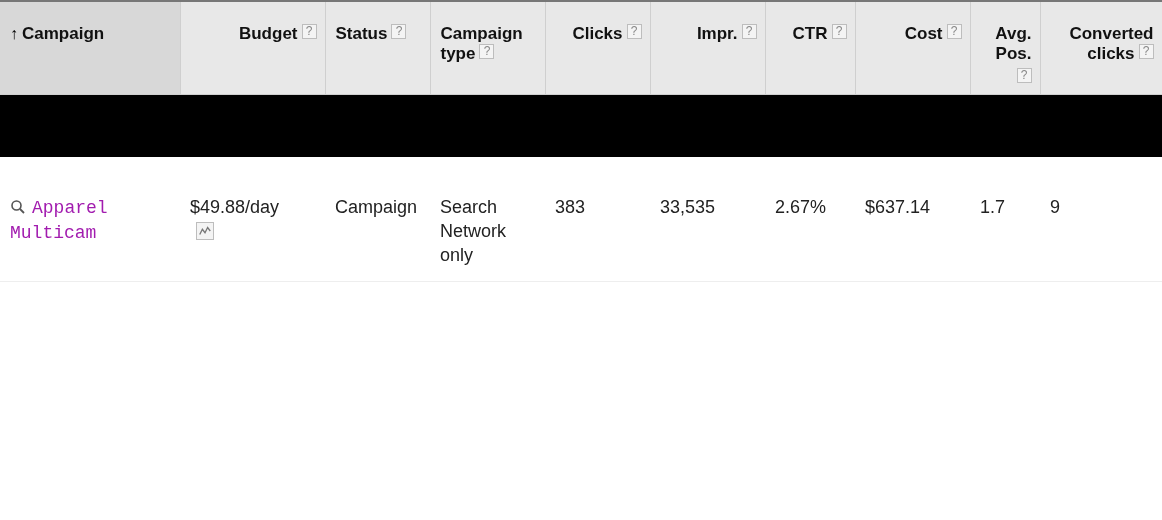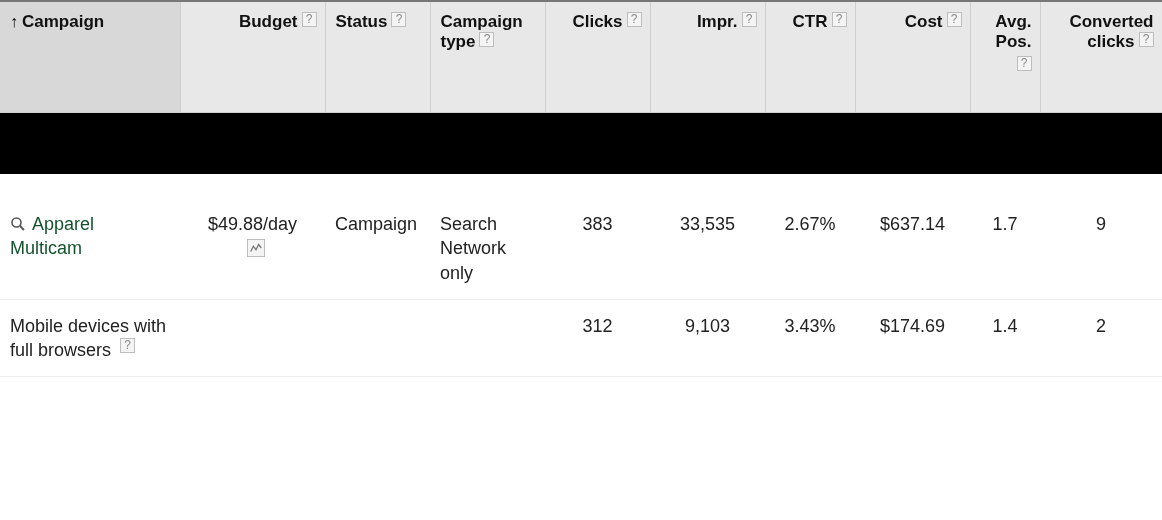--- a/index.html
+++ b/index.html
@@ -17,27 +17,27 @@
     }
     table {
       border-collapse: collapse;
       width: 100%;
       table-layout: fixed;
     }
     thead th {
       background: #e8e8e8;
       border-right: 1px solid #cfcfcf;
       border-bottom: 1px solid #cfcfcf;
-      padding: 10px 8px 10px 10px;
+      padding: 22px 8px 10px 10px;
       font-weight: bold;
       font-size: 17px;
       text-align: right;
       vertical-align: top;
       color: #111;
-      height: 110px;
+      height: 86px;
     }
     thead th.first {
       text-align: left;
       background: #d8d8d8;
     }
     thead th.left {
       text-align: left;
     }
     .sort-arrow {
       display: inline-block;
@@ -73,41 +73,41 @@
       padding: 14px 10px;
       border-bottom: 1px solid #eee;
       vertical-align: top;
       font-size: 18px;
       line-height: 1.35;
     }
     tbody tr.spacer td {
       height: 24px;
       padding: 0;
     }
-    td.right { text-align: center; }
+    td.right { text-align: left; }
     td.left { text-align: left; }
     .mag {
       display: inline-block;
       width: 16px;
       height: 16px;
       vertical-align: -2px;
       margin-right: 6px;
     }
     .edit-icon {
       display: inline-block;
       width: 18px;
       height: 18px;
       border: 1px solid #bdbdbd;
       background: #f4f4f4;
       vertical-align: -3px;
       margin-left: 6px;
       position: relative;
     }
     .edit-icon svg { position: absolute; top: 1px; left: 1px; }
-    .link { color: #14532d; }
+    .link { color: #a21caf; font-family: Liberation Mono, monospace; }
     .col-campaign { width: 180px; }
     .col-budget   { width: 145px; }
     .col-status   { width: 105px; }
     .col-type     { width: 115px; }
     .col-clicks   { width: 105px; }
     .col-impr     { width: 115px; }
     .col-ctr      { width: 90px; }
     .col-cost     { width: 115px; }
     .col-pos      { width: 70px; }
     .col-conv     { width: 122px; }
@@ -181,27 +181,15 @@
               </svg></span></td>
           <td class="left">Campaign</td>
           <td class="left">Search Network only</td>
           <td class="right">383</td>
           <td class="right">33,535</td>
           <td class="right">2.67%</td>
           <td class="right">$637.14</td>
           <td class="right">1.7</td>
           <td class="right">9</td>
         </tr>
-        <tr class="data">
-          <td class="left"><span>Mobile devices with full browsers</span> <span class="help">?</span></td>
-          <td class="right"><span></span></td>
-          <td class="left"></td>
-          <td class="left"></td>
-          <td class="right">312</td>
-          <td class="right">9,103</td>
-          <td class="right">3.43%</td>
-          <td class="right">$174.69</td>
-          <td class="right">1.4</td>
-          <td class="right">2</td>
-        </tr>
       </tbody>
 </table>
 </div>
 
 </body></html>

